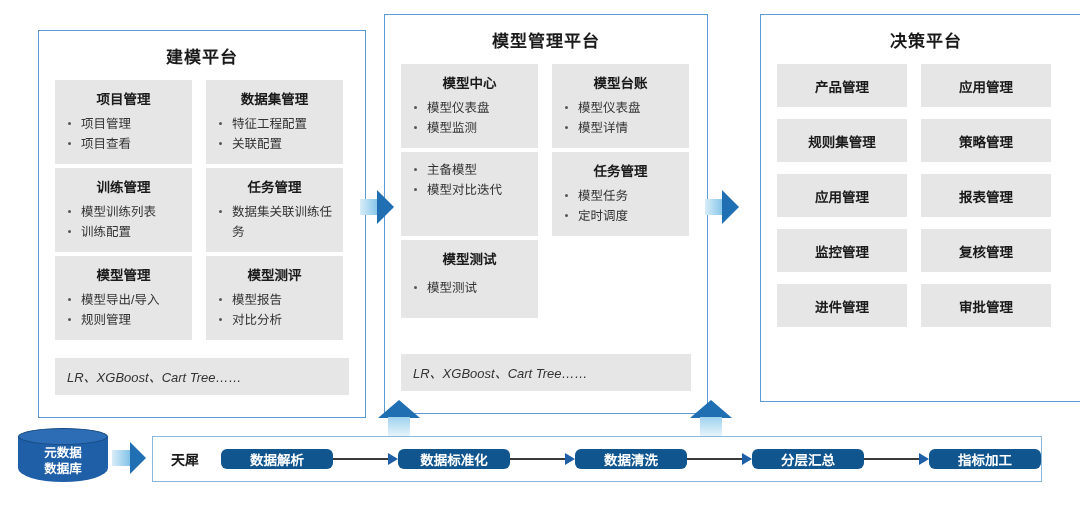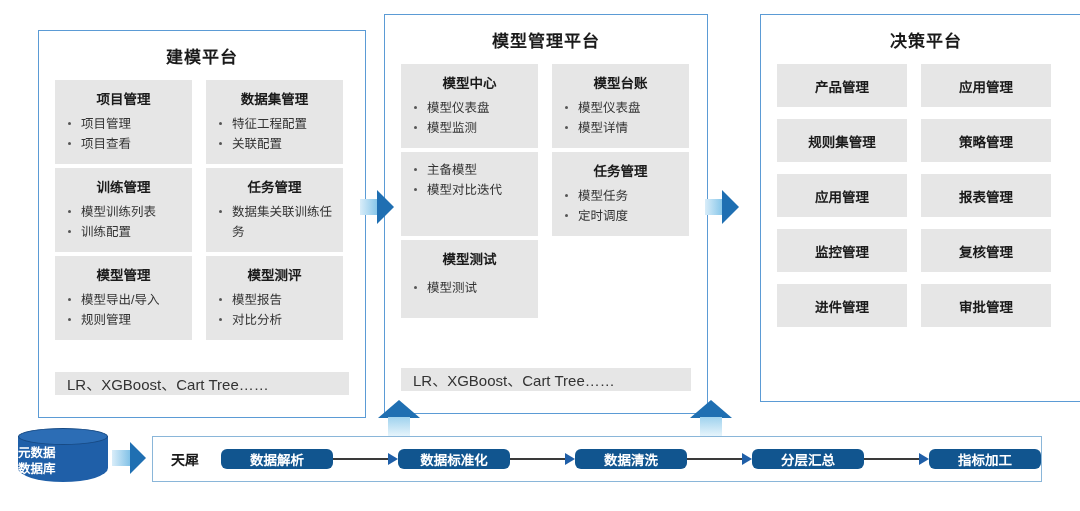--- a/index.html
+++ b/index.html
@@ -82,24 +82,25 @@
     height: 3px;
     background: #555555;
     border-radius: 50%;
   }
   .card.h-mid   { min-height: 82px; }
   .card.h-test  { min-height: 78px; }
 
   
   .algo-bar {
     background: #e6e6e6;
-    font-size: 15px;
+    font-size: 13px;
     color: #333333;
-    padding: 1px 12px;
-    box-sizing: border-box;
+    padding: 9px 12px;
+    box-sizing: border-box;
+    font-style: italic;
   }
   #modeling-algo   { position: absolute; left: 16px; right: 16px; bottom: 22px; }
   #modelmgmt-algo  { position: absolute; left: 16px; right: 16px; bottom: 22px; }
 
   
   .tile-grid {
     display: flex;
     flex-wrap: wrap;
     gap: 12px 14px;
   }
@@ -256,21 +257,21 @@
     background: #2c6db5;
     border: 1px solid #174a84;
     border-radius: 50%;
     box-sizing: border-box;
   }
   #db-cylinder .cyl-text {
     position: absolute;
     left: 0;
     top: 17px;
     width: 90px;
-    text-align: left;
+    text-align: center;
     color: #ffffff;
     font-size: 12.5px;
     font-weight: bold;
     line-height: 16px;
   }
   #db-cylinder .cyl-text span { display: block; }
 
   
   #arrow-db2pipe {
     position: absolute;

